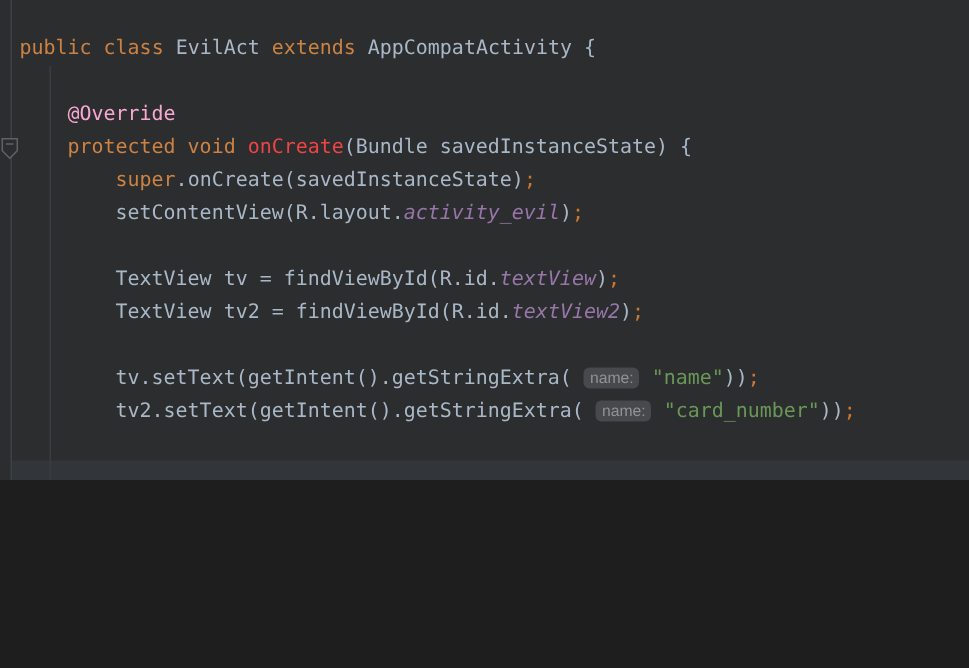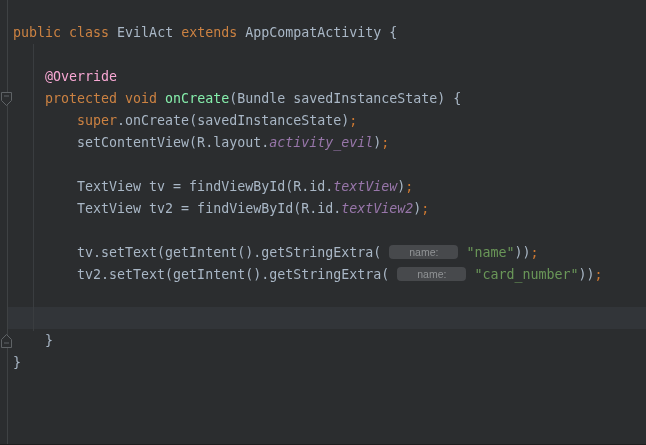--- a/index.html
+++ b/index.html
@@ -1,20 +1,20 @@
 <!DOCTYPE html>
 <html><head>
 <meta charset="utf-8">
 <style>
   * { margin: 0; padding: 0; box-sizing: border-box; }
   html, body { background: #1e1e1e; }
   .editor {
     position: relative;
     width: 646px;
-    height: 444px;
+    height: 320px;
     background: #2b2d2f;
     overflow: hidden;
     font-family: "DejaVu Sans Mono", monospace;
     font-size: 13.3px;
     line-height: 22px;
     color: #a9b7c6;
   }
   .caret-line {
     position: absolute;
     left: 8px; right: 0;
@@ -46,33 +46,33 @@
     white-space: pre;
   }
   .line {
     height: 22px;
     padding-left: 13px;
     white-space: pre;
   }
   .seg-k { color: #cc8242; }            
   .seg-d { color: #a9b7c6; }            
   .seg-a { color: #f9a8d4; }            
-  .seg-m { color: #86efac; }            
+  .seg-m { color: #ef4444; }            
   .seg-s { color: #6a9758; }            
   .seg-f { color: #9876aa; font-style: italic; }  
   .seg-p { color: #cc7832; }            
   .seg-h {                               
     display: inline-block;
     background: #47494c;
     color: #909395;
     font-family: "Liberation Sans", sans-serif;
     font-size: 10.5px;
     line-height: 14px;
     border-radius: 4px;
-    padding: 0 20px;
+    padding: 0 4px;
     vertical-align: 1px;
   }
 </style>
 </head>
 <body>
 
 <div class="editor">
   <div class="caret-line"></div>
   <div class="gutter-line"></div>
   <div class="indent-guide"></div>

